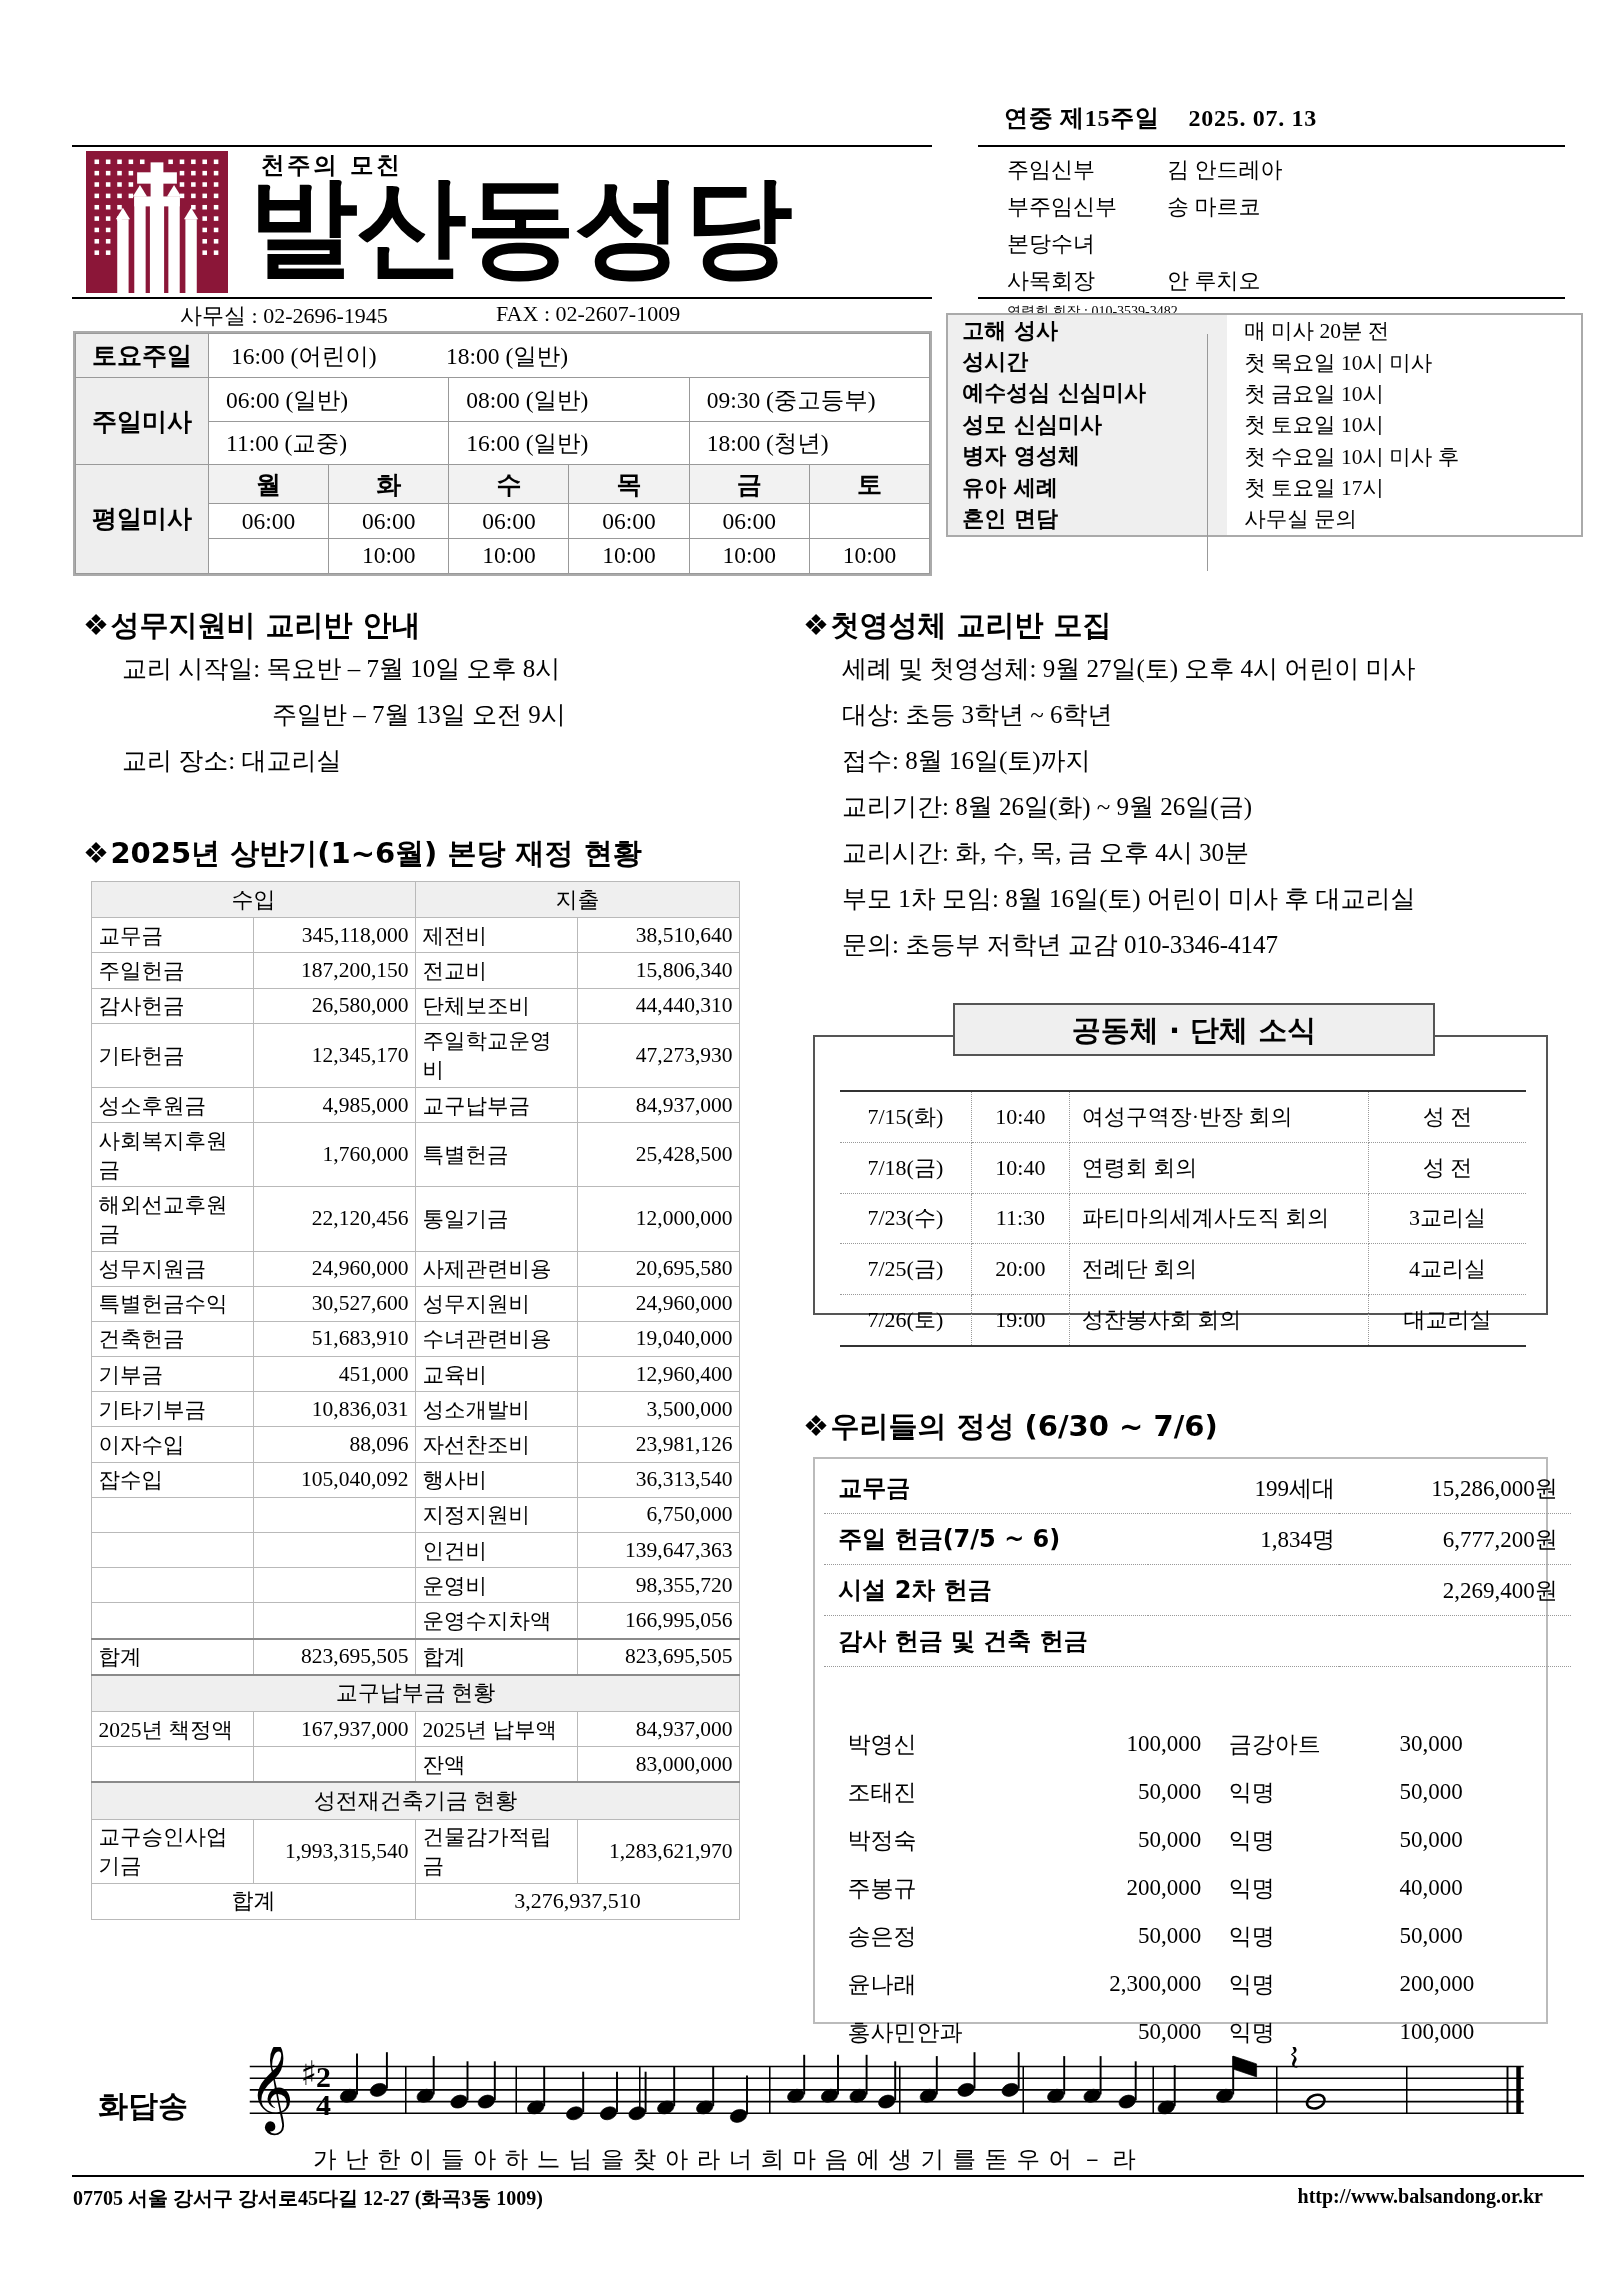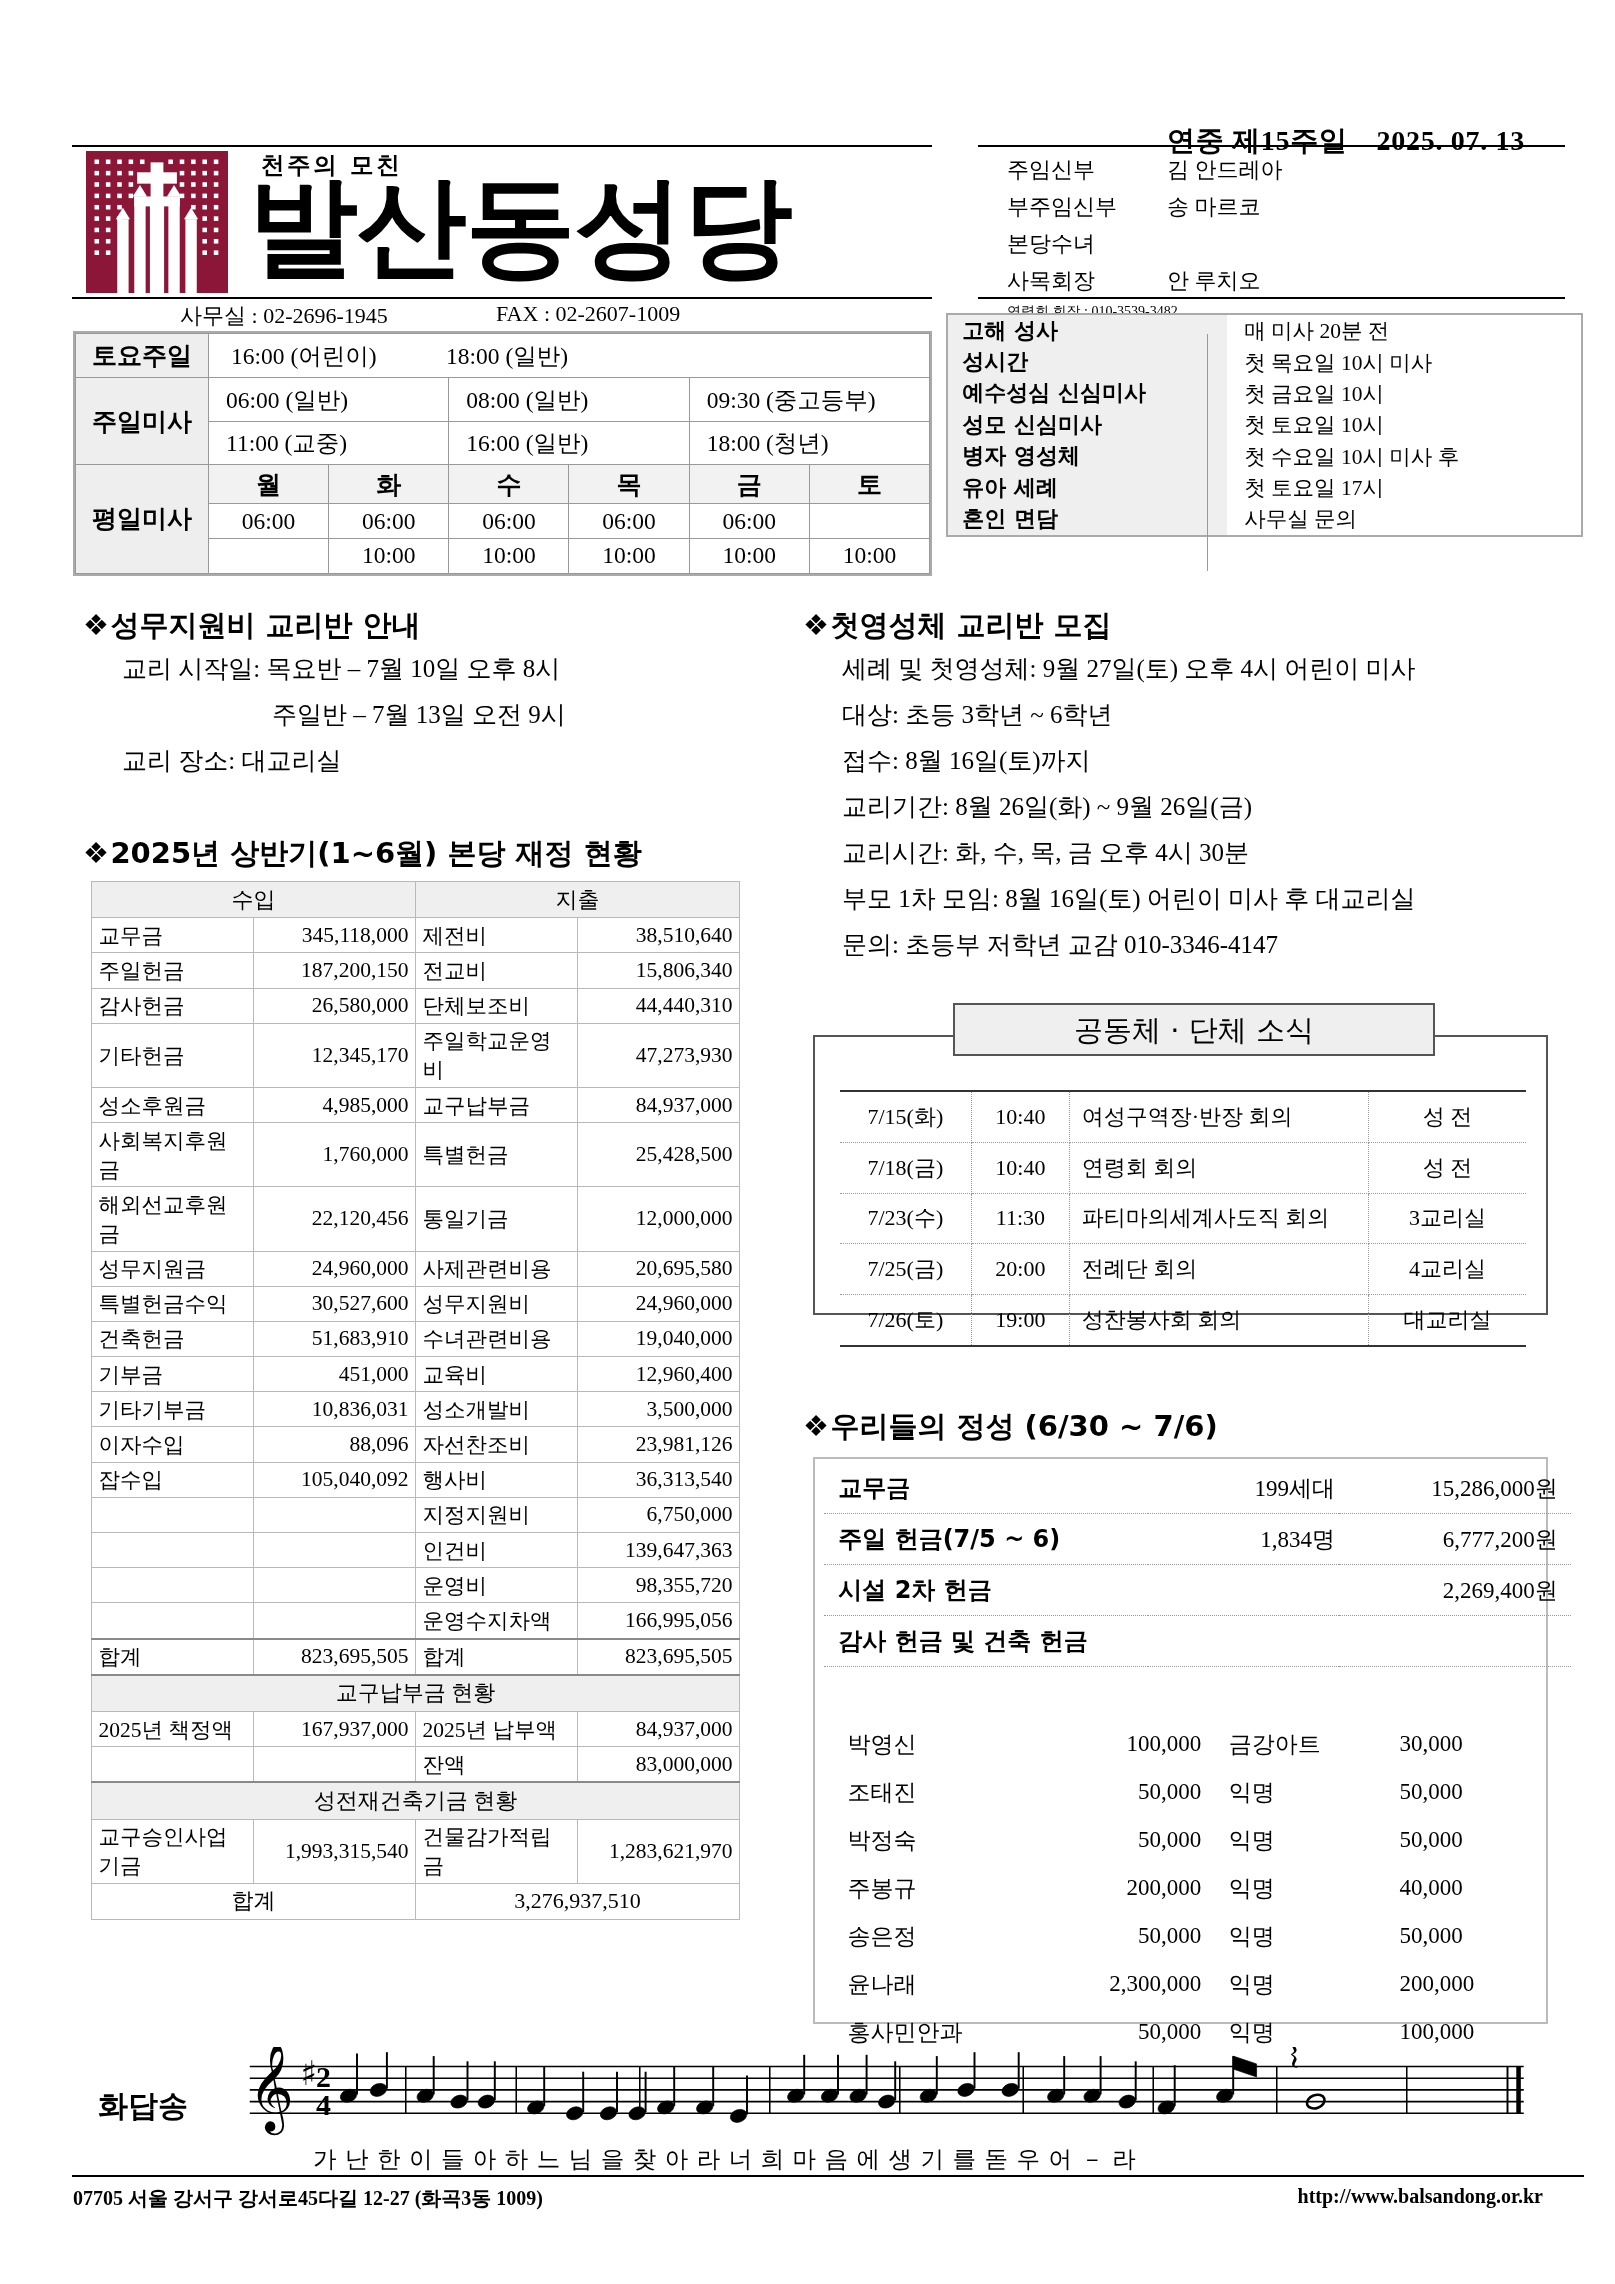--- a/index.html
+++ b/index.html
@@ -12,22 +12,22 @@
     overflow:hidden;
   }
   .page{
     position:absolute;
     left:0;top:0;width:1616px;height:2284px;
     padding:0;
     box-sizing:border-box;
   }
   
   .hdr-date{
-    position:absolute;left:1004px;top:122px;width:521px;
-    text-align:right;font-weight:bold;font-size:28px;letter-spacing:0.7px;
+    position:absolute;left:1004px;top:102px;width:521px;
+    font-weight:bold;font-size:24px;letter-spacing:0.7px;
   }
   .hdr-date .d-title{margin-right:29px;}
   .hdr-rule-top{
     position:absolute;left:978px;top:145px;width:587px;height:2px;background:#000;
   }
   .hdr-rule-bottom{
     position:absolute;left:978px;top:297px;width:587px;height:2px;background:#000;
   }
   .staff{
     position:absolute;left:1007px;top:151px;width:574px;
@@ -143,21 +143,21 @@
   
   .comm-box{
     position:absolute;left:813px;top:1035px;width:735px;height:280px;
     border:2px solid #555;box-sizing:border-box;background:#fff;
   }
   .comm-title{
     position:absolute;left:953px;top:1003px;width:482px;height:53px;
     background:#efefef;border:2px solid #555;box-sizing:border-box;
     text-align:center;line-height:50px;
     font-family:"DejaVu Sans","Liberation Sans",sans-serif;
-    font-weight:normal;font-size:29px;
+    font-weight:bold;font-size:29px;
   }
   table.comm{
     position:absolute;left:840px;top:1090px;width:686px;
     border-collapse:collapse;table-layout:fixed;
   }
   table.comm td{
     font-size:22px;padding:5.9px 2.6px;height:38px;
     border-bottom:1.3px dotted #999;border-right:1.3px dotted #999;
     text-align:center;vertical-align:middle;
   }

